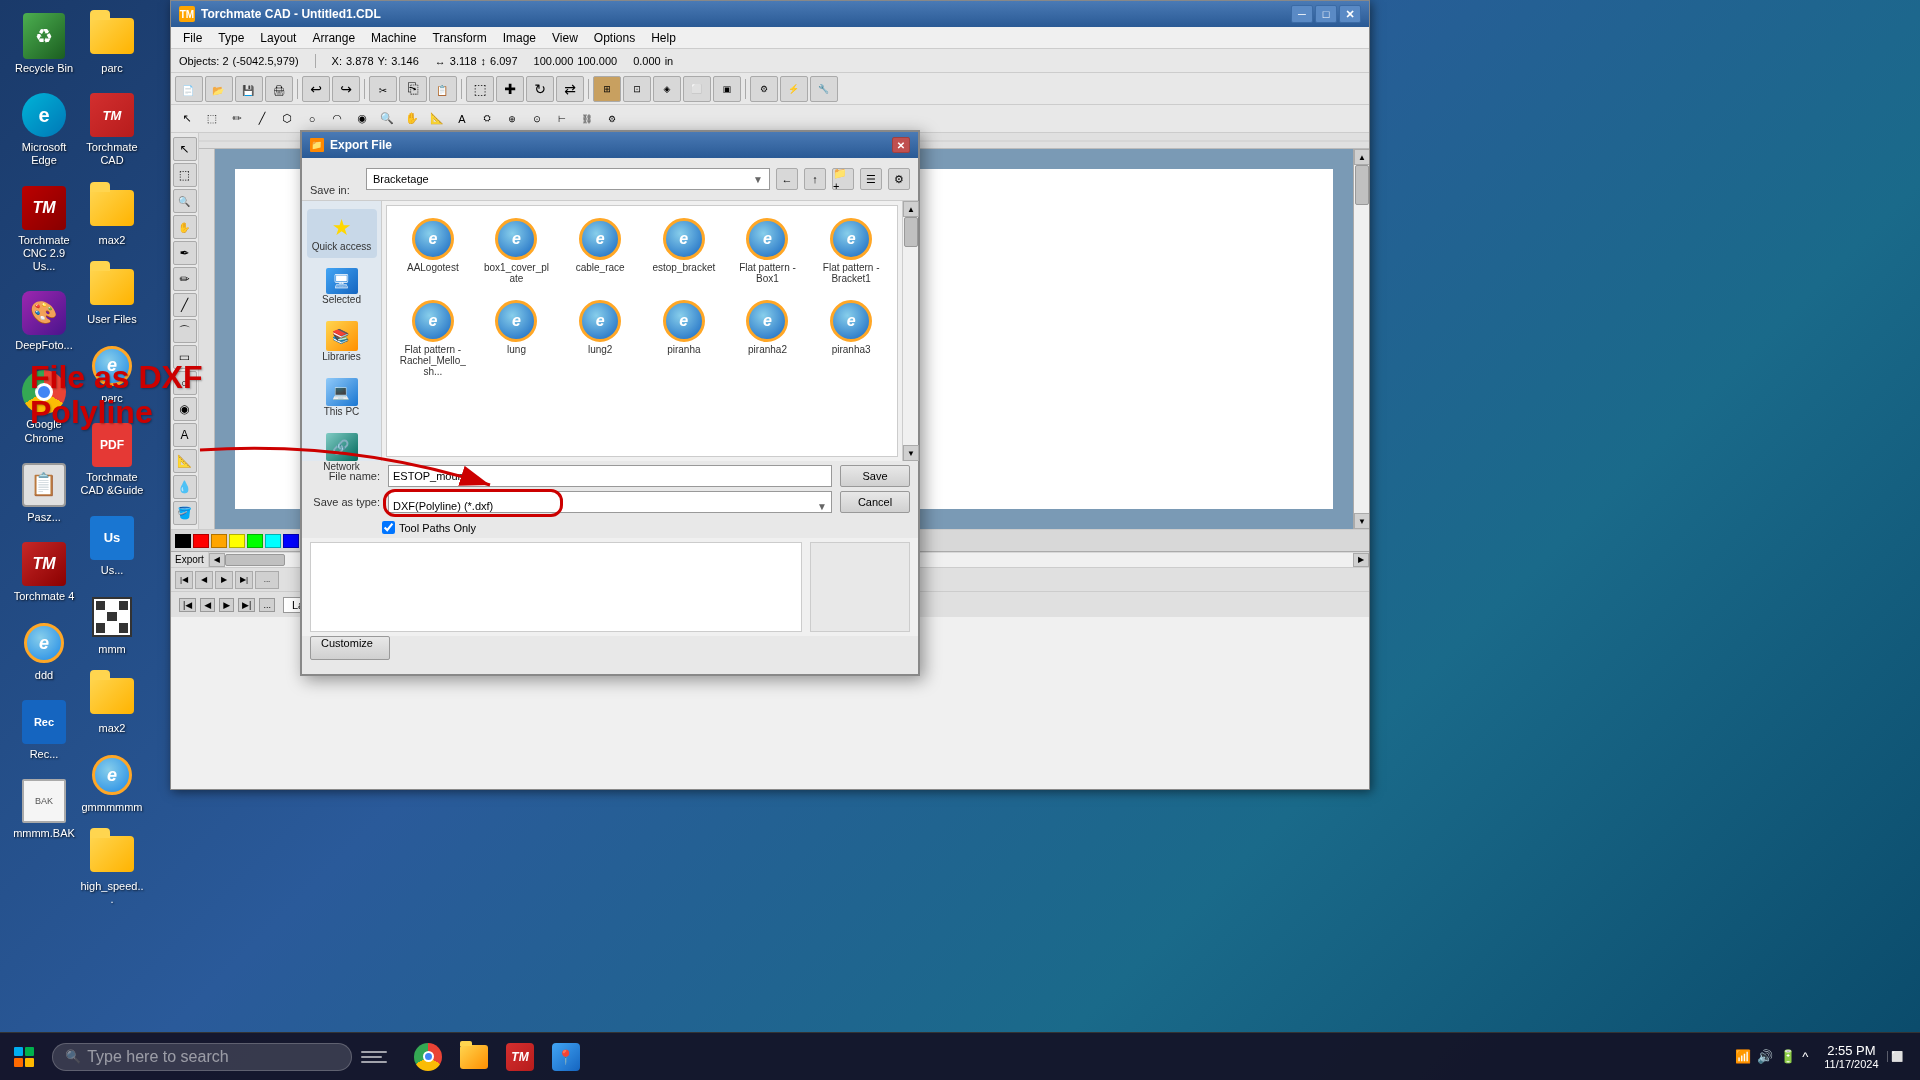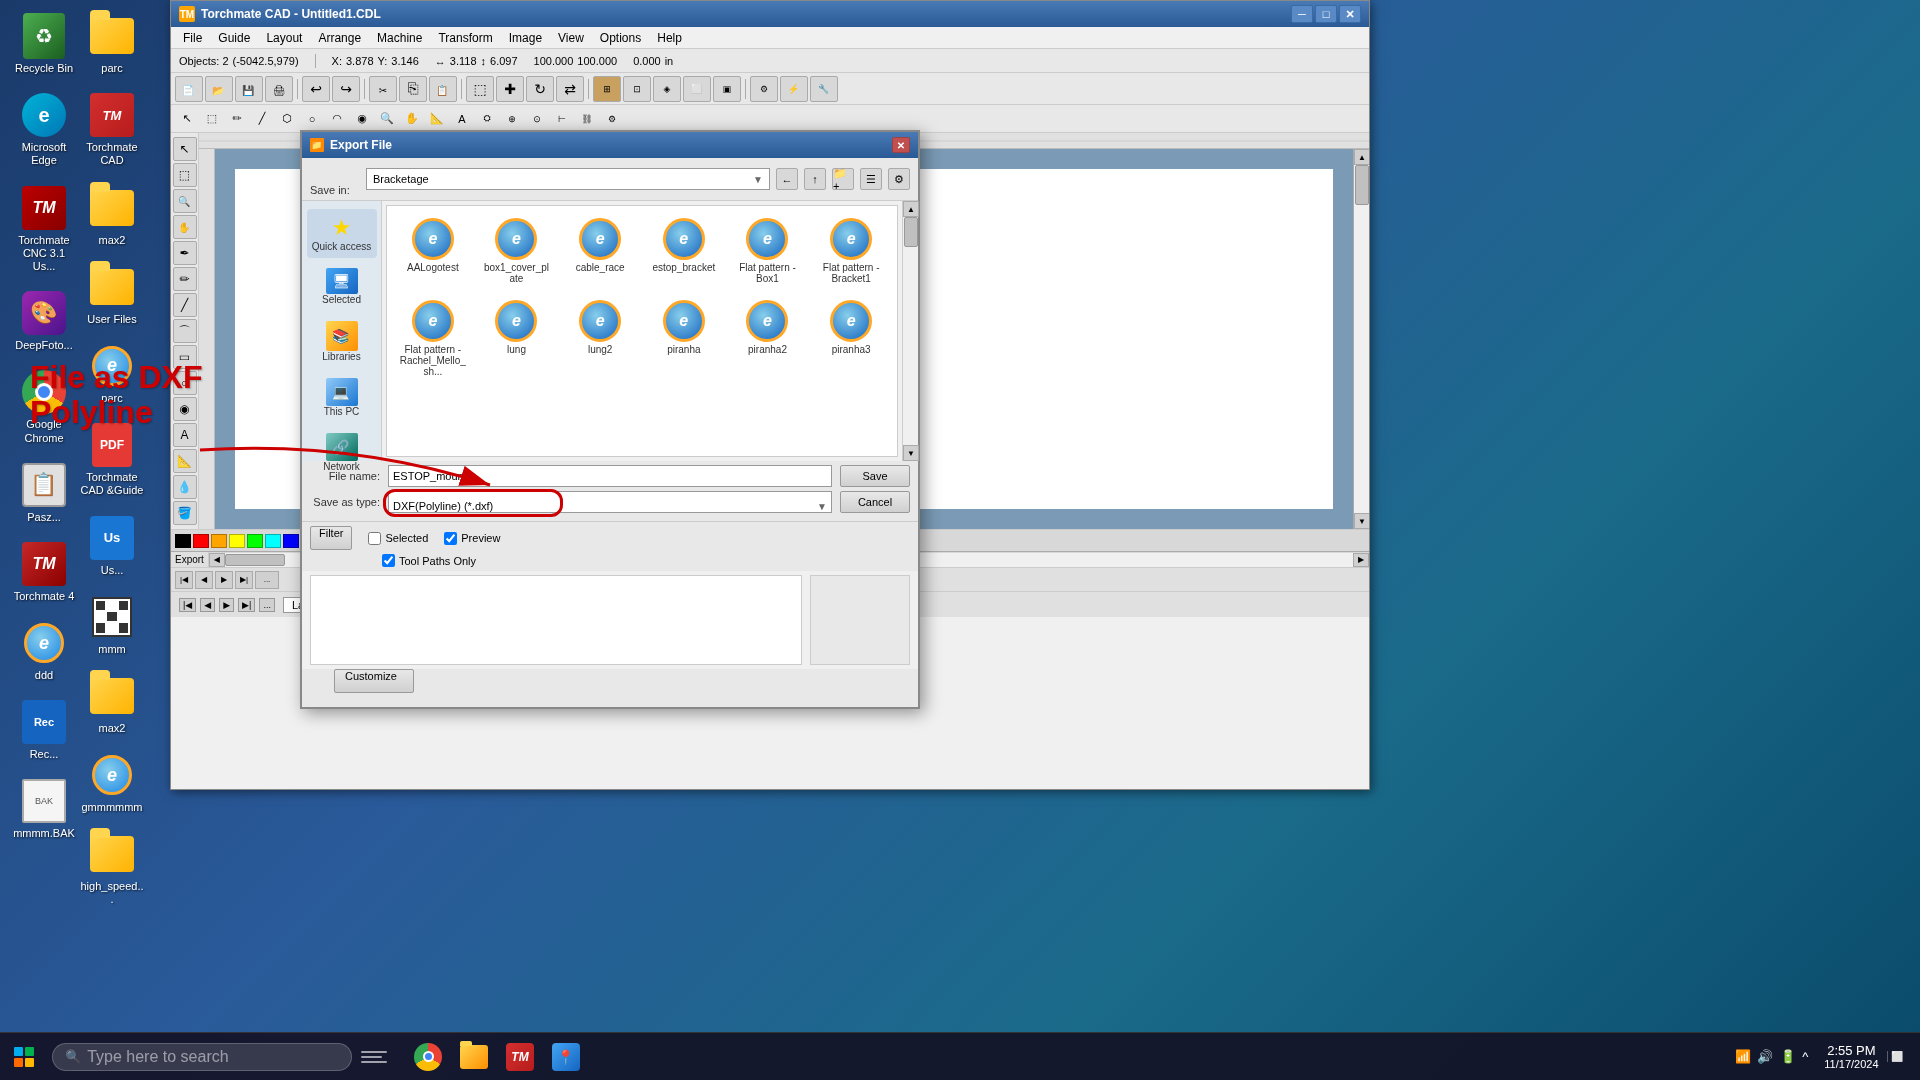--- a/index.html
+++ b/index.html
@@ -589,21 +589,21 @@
     }
 
     .preview-right {
       width: 100px;
       height: 90px;
       border: 1px solid #ccc;
       background: #e8e8e8;
     }
 
     .customize-btn {
-      margin: 0 8px 6px 24px;
+      margin: 0 8px 6px 0;
       height: 24px;
       padding: 0 10px;
       background: linear-gradient(to bottom, #e8e8e8, #d0d0d0);
       border: 1px solid #999;
       border-radius: 2px;
       font-size: 11px;
       cursor: pointer;
       width: 80px;
     }
 
@@ -924,21 +924,21 @@
       <div class="icon-image">
         <div class="ms-edge-icon">e</div>
       </div>
       <span class="icon-label">Microsoft Edge</span>
     </div>
 
     <div class="desktop-icon">
       <div class="icon-image">
         <div class="tm-icon">TM</div>
       </div>
-      <span class="icon-label">Torchmate CNC 3.1 Us...</span>
+      <span class="icon-label">Torchmate CNC 2.9 Us...</span>
     </div>
 
     <div class="desktop-icon">
       <div class="icon-image">
         <div style="width:44px;height:44px;background:linear-gradient(135deg,#9c27b0,#4a148c);border-radius:8px;display:flex;align-items:center;justify-content:center;color:white;font-size:22px;">🎨</div>
       </div>
       <span class="icon-label">DeepFoto...</span>
     </div>
 
     <div class="desktop-icon">
@@ -1085,21 +1085,21 @@
       <span>Torchmate CAD - Untitled1.CDL</span>
       <div class="title-bar-buttons">
         <div class="title-btn">─</div>
         <div class="title-btn">□</div>
         <div class="title-btn close">✕</div>
       </div>
     </div>
 
     <div class="menu-bar">
       <div class="menu-item">File</div>
-      <div class="menu-item">Guide</div>
+      <div class="menu-item">Type</div>
       <div class="menu-item">Layout</div>
       <div class="menu-item">Arrange</div>
       <div class="menu-item">Machine</div>
       <div class="menu-item">Transform</div>
       <div class="menu-item">Image</div>
       <div class="menu-item">View</div>
       <div class="menu-item">Options</div>
       <div class="menu-item">Help</div>
     </div>
 
@@ -1489,33 +1489,20 @@
           <span class="file-select-arrow">▼</span>
 
           <div style="position:absolute;top:-3px;left:-6px;width:180px;height:28px;border:3px solid #cc0000;border-radius:12px;pointer-events:none;"></div>
         </div>
         <div class="dialog-action-btn">
           <span>Cancel</span>
         </div>
       </div>
     </div>
 
-    <div style="display:flex;align-items:center;padding:4px 8px;gap:16px;font-size:11px;background:#e8e8e8;border-top:1px solid #ccc;">
-      <div class="filter-btn">
-        <span>Filter</span>
-      </div>
-      <div class="checkbox-item">
-        <input type="checkbox" style="">
-        <span>Selected</span>
-      </div>
-      <div class="checkbox-item">
-        <input type="checkbox" checked="" style="">
-        <span>Preview</span>
-      </div>
-    </div>
 
     <div style="display:flex;align-items:center;padding:0 8px 4px 80px;font-size:11px;background:#e8e8e8;">
       <div class="checkbox-item">
         <input type="checkbox" checked="" style="">
         <span>Tool Paths Only</span>
       </div>
     </div>
 
     <div class="dialog-preview">
       <div class="preview-left"></div>

